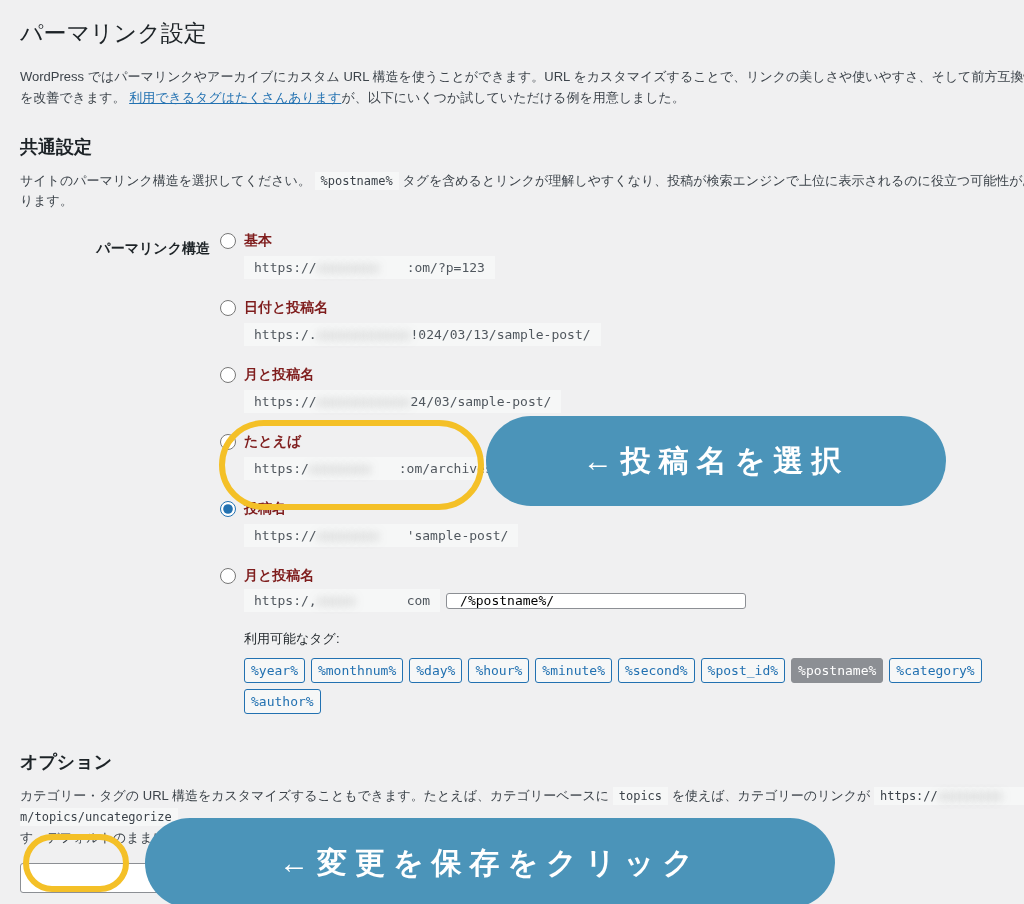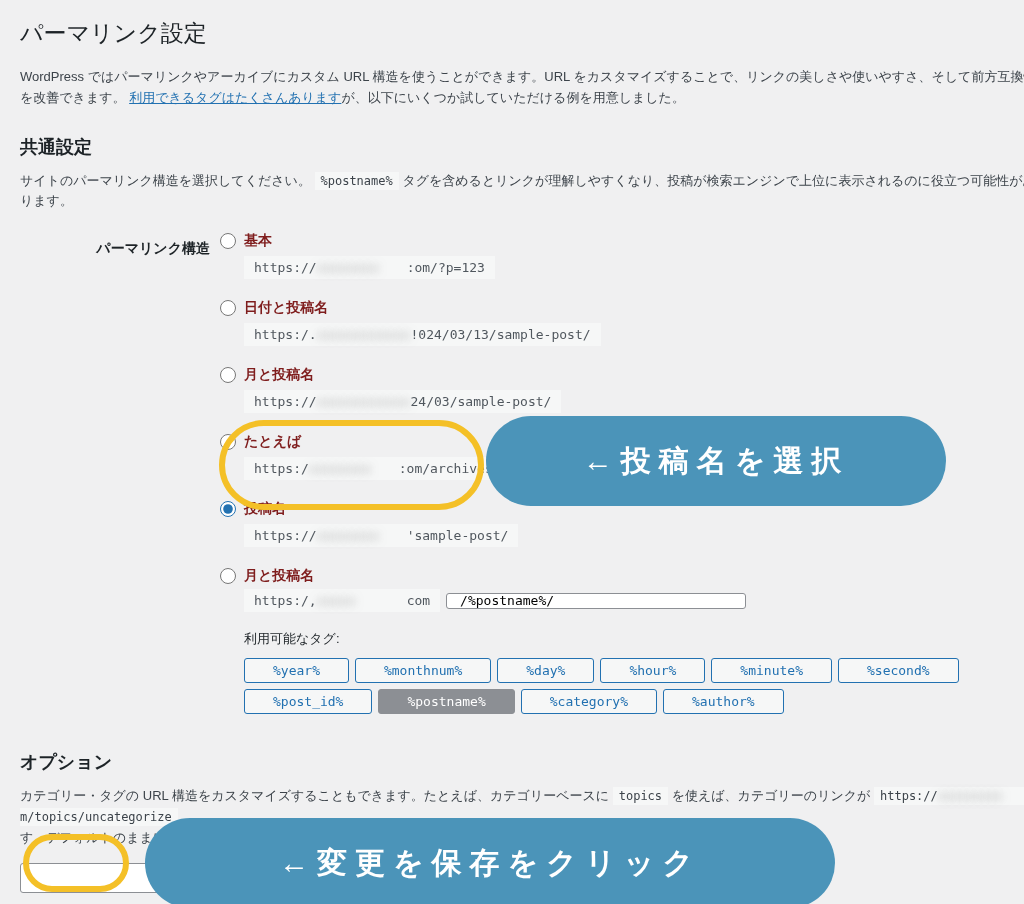--- a/index.html
+++ b/index.html
@@ -108,21 +108,21 @@
     .tag-buttons {
       display: flex;
       flex-wrap: wrap;
       gap: 6px;
       margin-left: 24px;
     }
     .tag-btn {
       border: 1px solid #2271b1;
       background: #f6f7f7;
       color: #2271b1;
-      padding: 4px 28px;
+      padding: 4px 6px;
       font-size: 13px;
       font-family: Consolas, Monaco, monospace;
       border-radius: 3px;
       cursor: pointer;
     }
     .tag-btn.active {
       background: #8c8f94;
       border-color: #8c8f94;
       color: #fff;
     }

